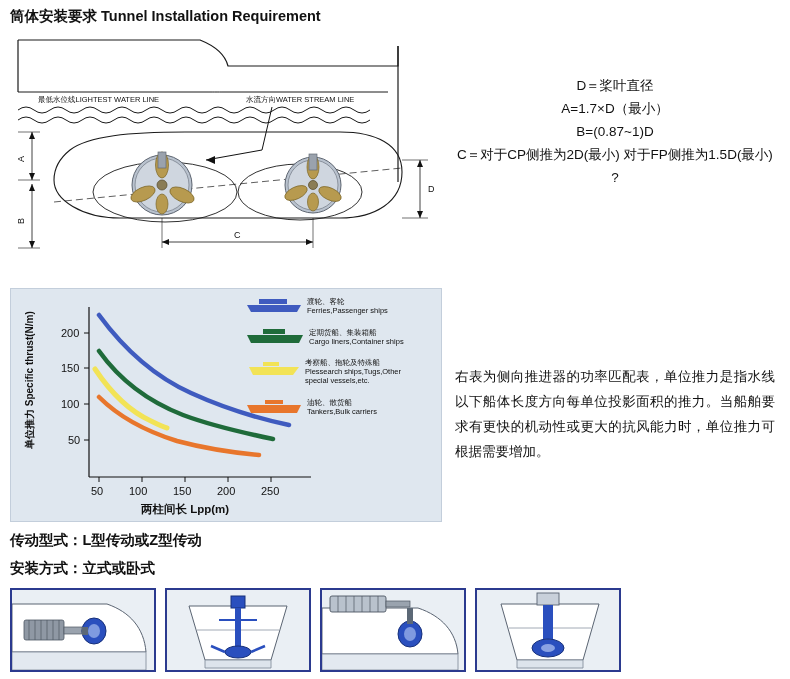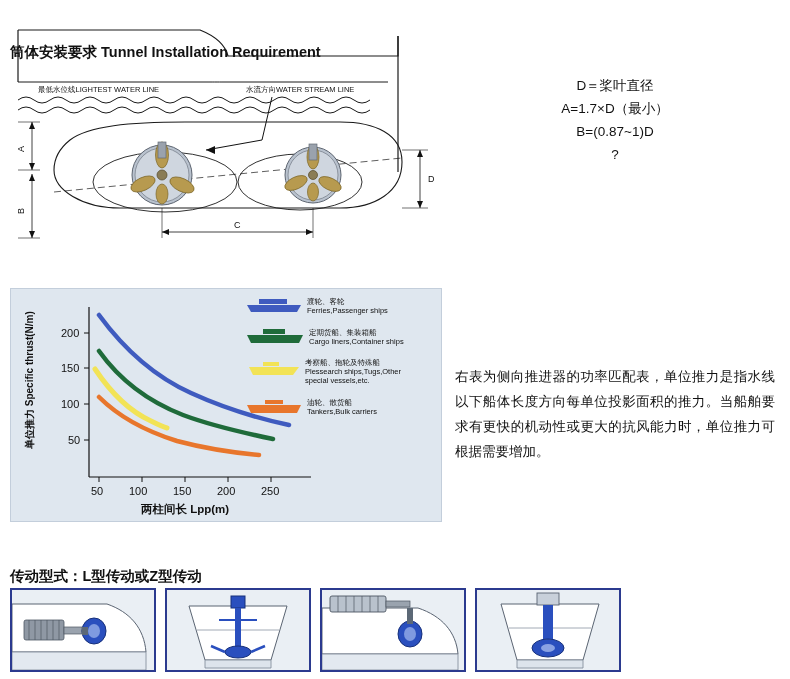--- a/index.html
+++ b/index.html
@@ -19,30 +19,29 @@
     position: absolute;
     left: 0; top: 0;
     width: 790px;
     height: 679px;
   }
   .sec-title {
     font-size: 14.5px;
     font-weight: bold;
     color: #111;
     letter-spacing: 0px;
-    margin-top: 36px;
   }
   
   #title1 {
     position: absolute;
     left: 10px; top: 7px;
   }
   #tunnel-figure {
     position: absolute;
-    left: 10px; top: 22px;
+    left: 10px; top: 32px;
     width: 430px; height: 225px;
   }
   #tunnel-figure svg { display: block; }
   #params-list {
     position: absolute;
     left: 455px; top: 74px;
     width: 320px;
     font-size: 13.5px;
     line-height: 23px;
     color: #111;
@@ -186,20 +185,21 @@
       <polygon points="152,210 159,207 159,213" fill="#111"></polygon>
       <polygon points="303,210 296,207 296,213" fill="#111"></polygon>
       <text x="224" y="206" font-family="'Liberation Sans',sans-serif" font-size="9" fill="#111">C</text>
     </svg>
   </div>
 
   <div id="params-list">
     <div>D＝桨叶直径</div>
     <div>A=1.7×D（最小）</div>
     <div>B=(0.87~1)D</div>
+    <div>C＝对于CP侧推为2D(最小) 对于FP侧推为1.5D(最小)</div>
     <div>?</div>
   </div>
 
 
   <div id="power-chart">
     <svg width="428" height="230" viewBox="0 0 428 230" xmlns="http://www.w3.org/2000/svg">
       <rect x="0" y="0" width="428" height="230" fill="#dfe7ef"></rect>
 
       <line x1="78" y1="18" x2="78" y2="188" stroke="#111" stroke-width="1.2"></line>
       <line x1="78" y1="188" x2="300" y2="188" stroke="#111" stroke-width="1.2"></line>

